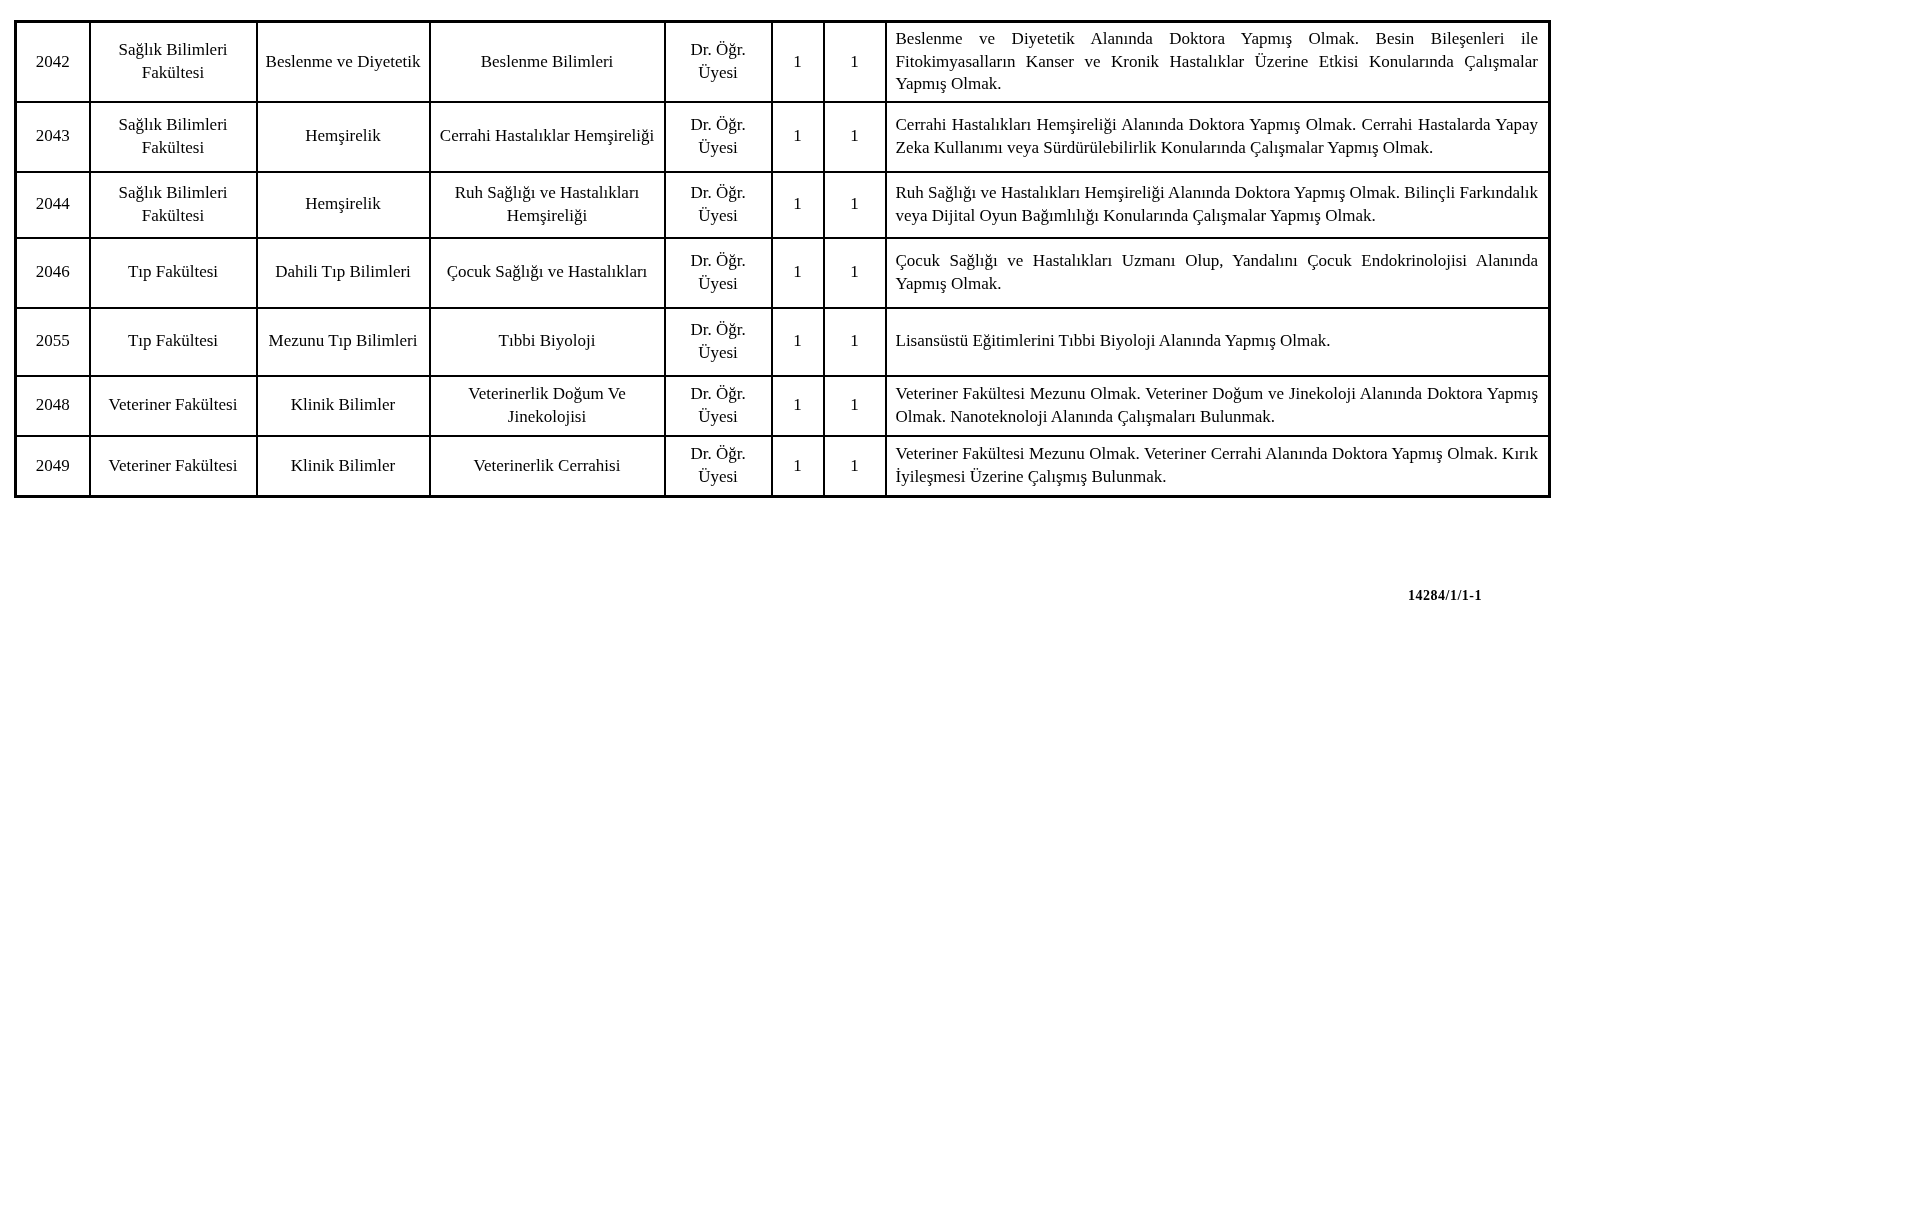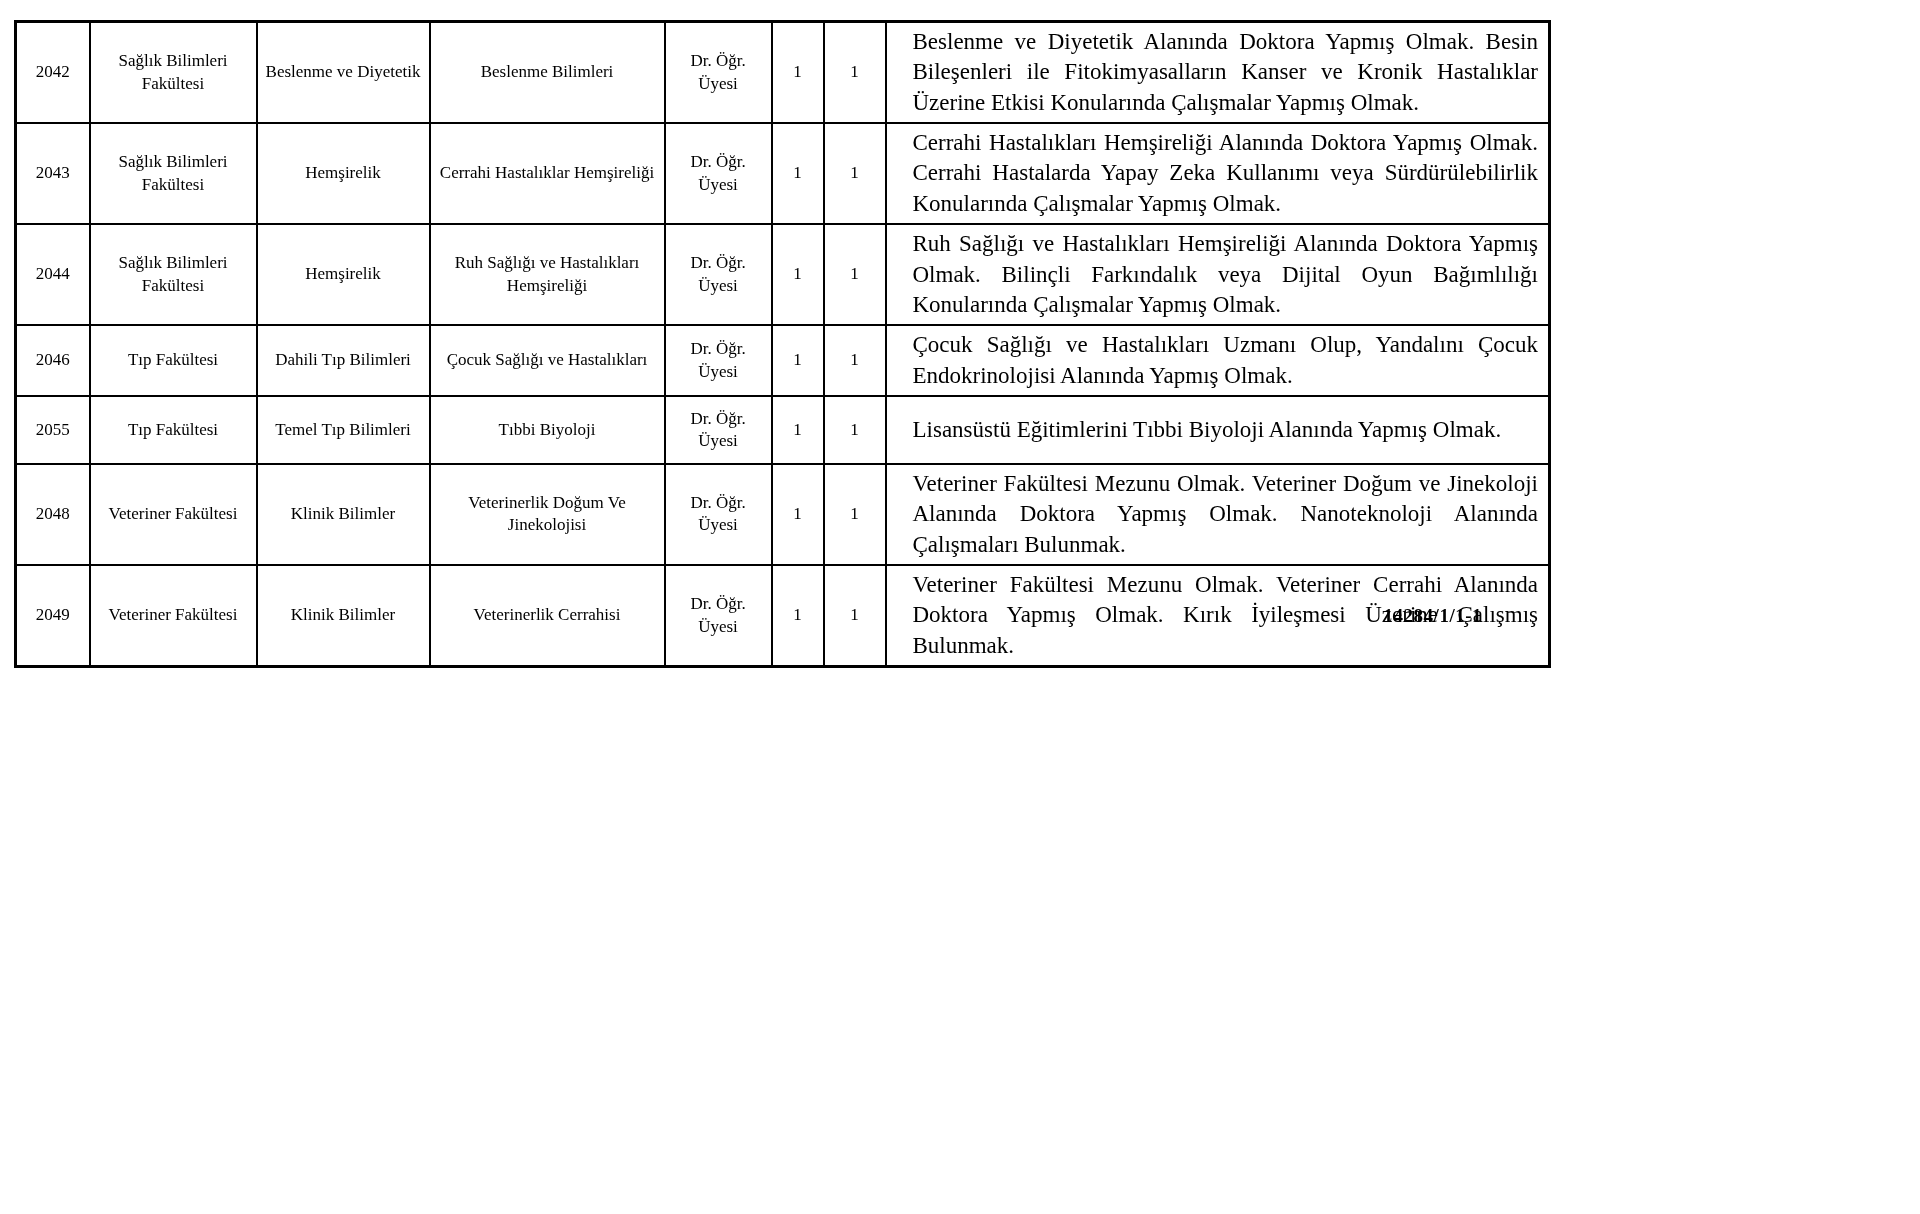--- a/index.html
+++ b/index.html
@@ -31,39 +31,39 @@
     vertical-align: middle;
     text-align: center;
     font-size: 17px;
     line-height: 1.32;
     padding: 4px 6px;
     overflow: hidden;
     word-wrap: break-word;
   }
   table.positions td.desc {
     text-align: justify;
-    padding: 4px 10px 4px 26px;
-    font-size: 23px;
+    padding: 4px 10px 4px 9px;
+    font-size: 17px;
   }
   col.c-id       { width: 74px;  }
   col.c-faculty  { width: 167px; }
   col.c-dept     { width: 173px; }
   col.c-program  { width: 235px; }
   col.c-title    { width: 107px; }
   col.c-q1       { width: 52px;  }
   col.c-q2       { width: 62px;  }
   col.c-desc     { width: 664px; }
   .footer-ref {
     position: absolute;
     left: 14px;
-    top: 605px;
+    top: 588px;
     width: 1534px;
     text-align: right;
     padding-right: 66px;
-    font-size: 19px;
+    font-size: 14px;
     font-weight: bold;
     font-family: "Liberation Serif", serif;
     letter-spacing: 0.5px;
   }
 </style>
 </head>
 <body>
 
 <div class="page">
 
@@ -115,21 +115,21 @@
           <td>Dahili Tıp Bilimleri</td>
           <td>Çocuk Sağlığı ve Hastalıkları</td>
           <td>Dr. Öğr. Üyesi</td>
           <td>1</td>
           <td>1</td>
           <td class="desc">Çocuk Sağlığı ve Hastalıkları Uzmanı Olup, Yandalını Çocuk Endokrinolojisi Alanında Yapmış Olmak.</td>
         </tr>
         <tr style="height: 68px;">
           <td>2055</td>
           <td>Tıp Fakültesi</td>
-          <td>Temel Tıp Bilimleri</td>
+          <td>Mezunu Tıp Bilimleri</td>
           <td>Tıbbi Biyoloji</td>
           <td>Dr. Öğr. Üyesi</td>
           <td>1</td>
           <td>1</td>
           <td class="desc">Lisansüstü Eğitimlerini Tıbbi Biyoloji Alanında Yapmış Olmak.</td>
         </tr>
         <tr style="height: 60px;">
           <td>2048</td>
           <td>Veteriner Fakültesi</td>
           <td>Klinik Bilimler</td>

